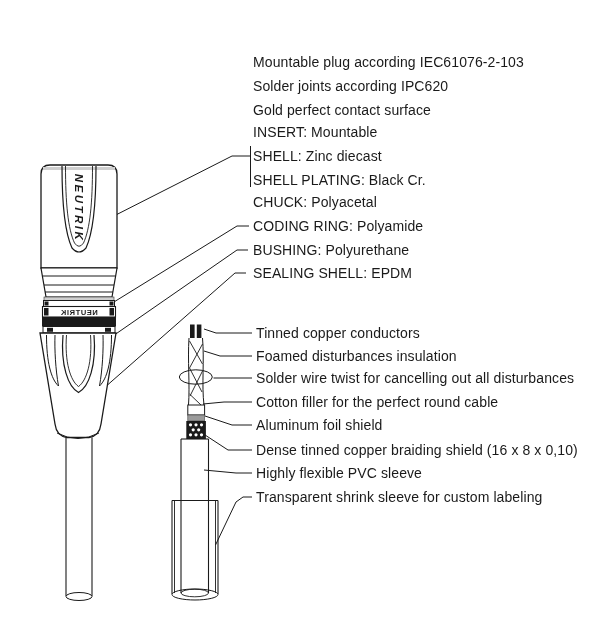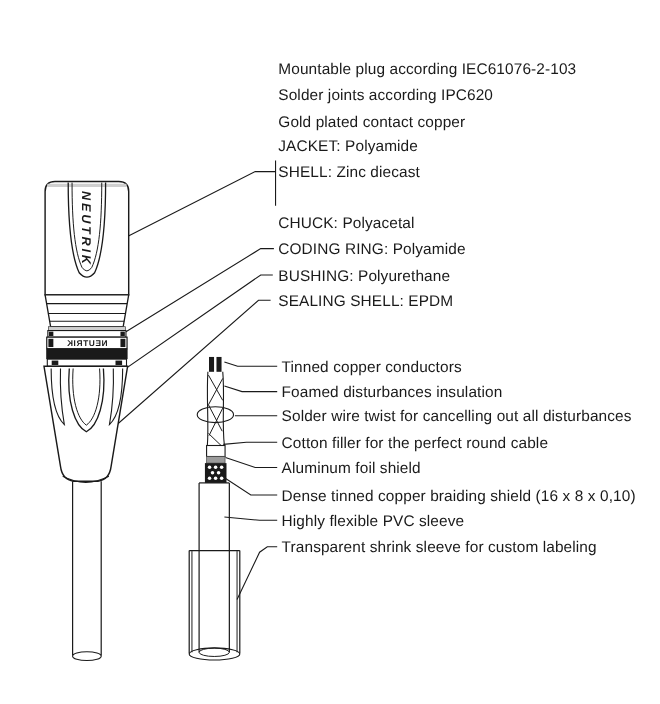--- a/index.html
+++ b/index.html
@@ -161,23 +161,24 @@
         <path stroke-width="0.9" d="M174.5,501 L174.5,593"></path>
         <path stroke-width="1.1" d="M218,500.5 L218,594"></path>
         <path stroke-width="0.9" d="M215.5,501 L215.5,593"></path>
         <ellipse stroke-width="1" cx="195" cy="594.5" rx="23" ry="5.5"></ellipse>
       </g>
     </g>
   </svg>
 
   <div class="lbl tgrp" style="top:53px">Mountable plug according IEC61076-2-103</div>
   <div class="lbl tgrp" style="top:77px">Solder joints according IPC620</div>
-  <div class="lbl tgrp" style="top:101px">Gold plated contact copper</div>
-  <div class="lbl tgrp" style="top:123px">JACKET: Polyamide</div>
+  <div class="lbl tgrp" style="top:101px">Gold perfect contact surface</div>
+  <div class="lbl tgrp" style="top:123px">INSERT: Mountable</div>
   <div class="lbl tgrp" style="top:147px">SHELL: Zinc diecast</div>
+  <div class="lbl tgrp" style="top:171px">SHELL PLATING: Black Cr.</div>
   <div class="lbl tgrp" style="top:193px">CHUCK: Polyacetal</div>
   <div class="lbl tgrp" style="top:217px">CODING RING: Polyamide</div>
   <div class="lbl tgrp" style="top:241px">BUSHING: Polyurethane</div>
   <div class="lbl tgrp" style="top:264px">SEALING SHELL: EPDM</div>
 
   <div class="lbl cgrp" style="top:324px">Tinned copper conductors</div>
   <div class="lbl cgrp" style="top:347px">Foamed disturbances insulation</div>
   <div class="lbl cgrp" style="top:369px">Solder wire twist for cancelling out all disturbances</div>
   <div class="lbl cgrp" style="top:393px">Cotton filler for the perfect round cable</div>
   <div class="lbl cgrp" style="top:416px">Aluminum foil shield</div>

